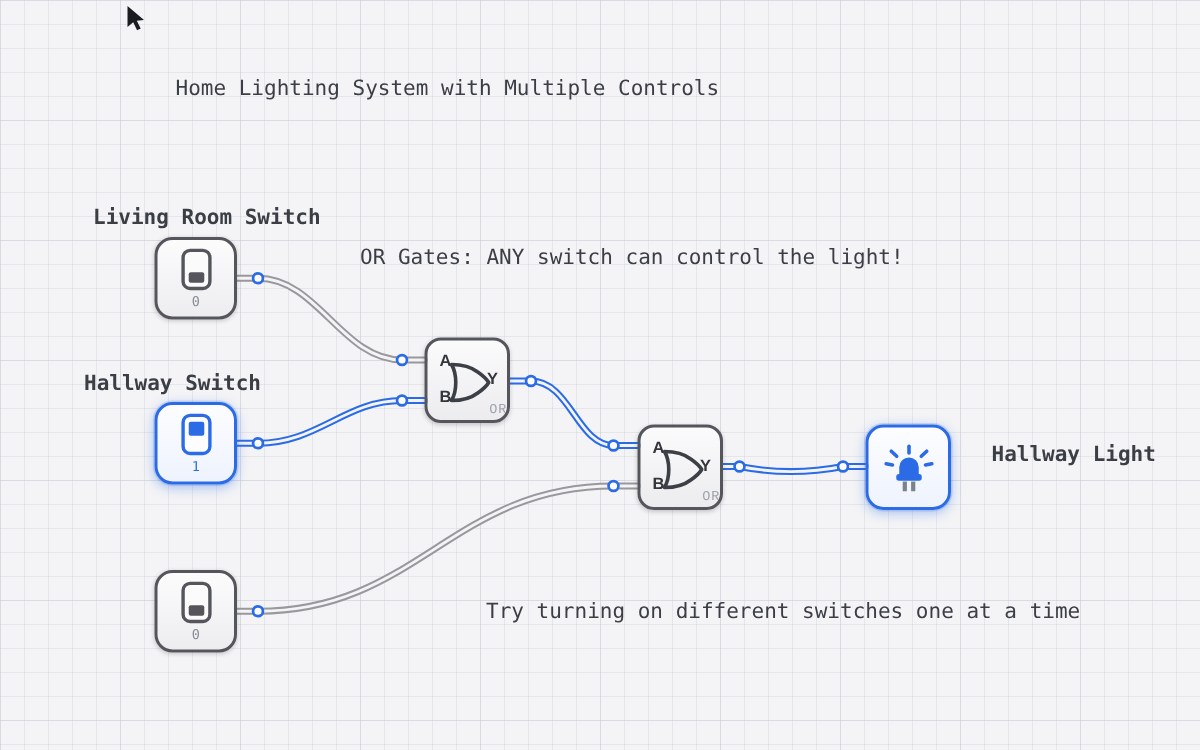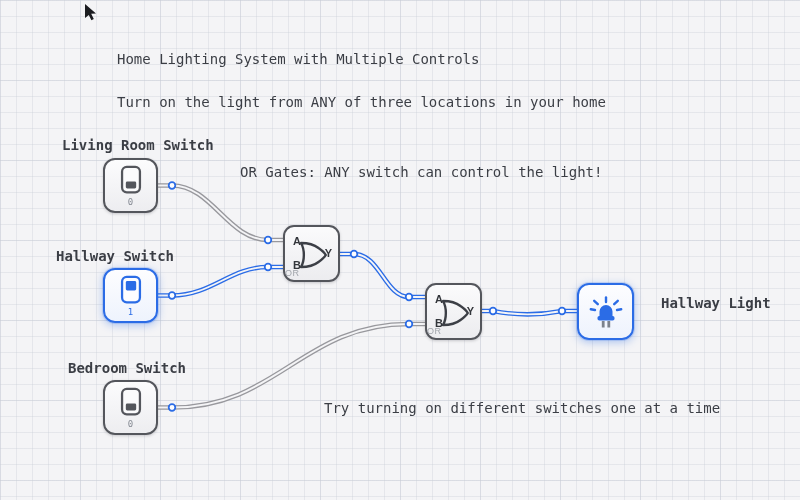--- a/index.html
+++ b/index.html
@@ -28,22 +28,22 @@
   .box.on .sw-value{color:#2b6ce6;}
   .gate{position:absolute;width:57px;height:57px;box-sizing:border-box;
     border:2px solid #54565c;border-radius:11px;
     background:linear-gradient(180deg,#fbfbfc 0%,#ececef 100%);
     box-shadow:0 1px 3px rgba(40,40,48,.22);}
   .g-lbl{position:absolute;font-family:"Liberation Sans",sans-serif;
     font-weight:bold;font-size:11px;color:#33363b;}
   .g-a{left:8px;top:8px;}
   .g-b{left:8px;bottom:9px;}
   .g-y{right:6px;top:20px;}
-  .g-cap{position:absolute;bottom:2px;left:0;width:100%;text-align:left;
-    font-family:Liberation Sans, sans-serif;font-size:9px;color:#a0a4ab;
+  .g-cap{position:absolute;bottom:2px;left:0;width:100%;text-align:right;
+    font-family:Liberation Mono, monospace;font-size:9px;color:#a0a4ab;
     letter-spacing:.5px;font-weight:normal;}
   .or-sym{position:absolute;left:13px;top:14px;}
   .light-box{padding-top:0;justify-content:center;}
   .wire-layer{position:absolute;left:0;top:0;}
   .cursor{position:absolute;left:84px;top:4px;}
 </style>
 </head>
 <body>
 
 <div class="stage">
@@ -78,21 +78,20 @@
       <circle cx="493" cy="311" r="3.3"></circle>
       <circle cx="562" cy="311" r="3.3"></circle>
     </g>
   </svg>
 
   <svg class="cursor" width="13" height="17" viewBox="0 0 13 17">
     <polygon points="1,0 1,14 4.8,10.9 7.4,16.2 9.8,15 7.2,9.8 12,9.4" fill="#1b1c20"></polygon>
   </svg>
 
   <div class="txt" style="left:117px;top:51px">Home Lighting System with Multiple Controls</div>
-  <div class="txt" style="left:117px;top:94px">Turn on the light from ANY of three locations in your home</div>
   <div class="txt" style="left:240px;top:164px">OR Gates: ANY switch can control the light!</div>
   <div class="txt" style="left:324px;top:400px">Try turning on different switches one at a time</div>
 
   <div class="comp-label" style="left:62px;top:137px">Living Room Switch</div>
   <div class="box" style="left:103px;top:158px">
     <svg width="28" height="32" viewBox="0 0 28 34">
       <rect x="4.5" y="2" width="19" height="27" rx="5" fill="#fbfbfc" stroke="#54565c" stroke-width="2.4"></rect>
       <rect x="8.5" y="17.5" width="11" height="7.5" rx="1.5" fill="#54565c"></rect>
     </svg>
     <div class="sw-value">0</div>
@@ -100,21 +99,20 @@
 
   <div class="comp-label" style="left:56px;top:248px">Hallway Switch</div>
   <div class="box on" style="left:103px;top:268px">
     <svg width="28" height="32" viewBox="0 0 28 34">
       <rect x="4.5" y="2" width="19" height="27" rx="5" fill="#fdfdff" stroke="#2b6ce6" stroke-width="2.4"></rect>
       <rect x="8.5" y="6.5" width="11" height="10" rx="1.5" fill="#2b6ce6"></rect>
     </svg>
     <div class="sw-value">1</div>
   </div>
 
-  <div class="comp-label" style="left:68px;top:360px">Bedroom Switch</div>
   <div class="box" style="left:103px;top:380px">
     <svg width="28" height="32" viewBox="0 0 28 34">
       <rect x="4.5" y="2" width="19" height="27" rx="5" fill="#fbfbfc" stroke="#54565c" stroke-width="2.4"></rect>
       <rect x="8.5" y="17.5" width="11" height="7.5" rx="1.5" fill="#54565c"></rect>
     </svg>
     <div class="sw-value">0</div>
   </div>
 
   <div class="gate" style="left:283px;top:225px">
     <span class="g-lbl g-a">A</span>

